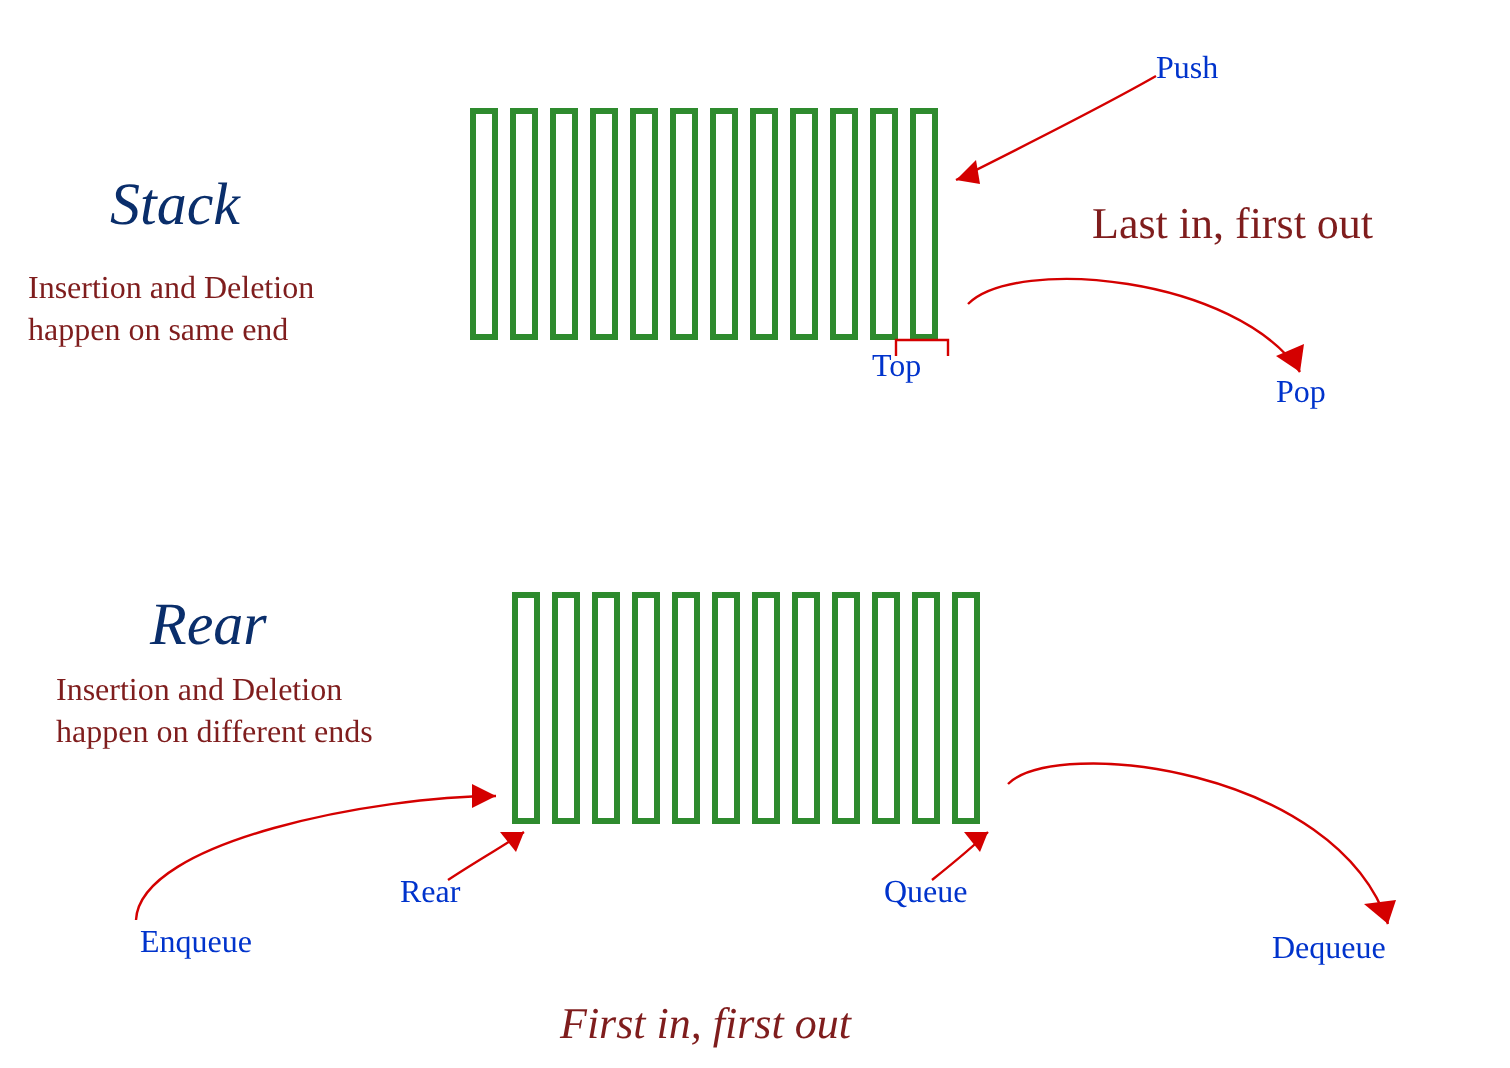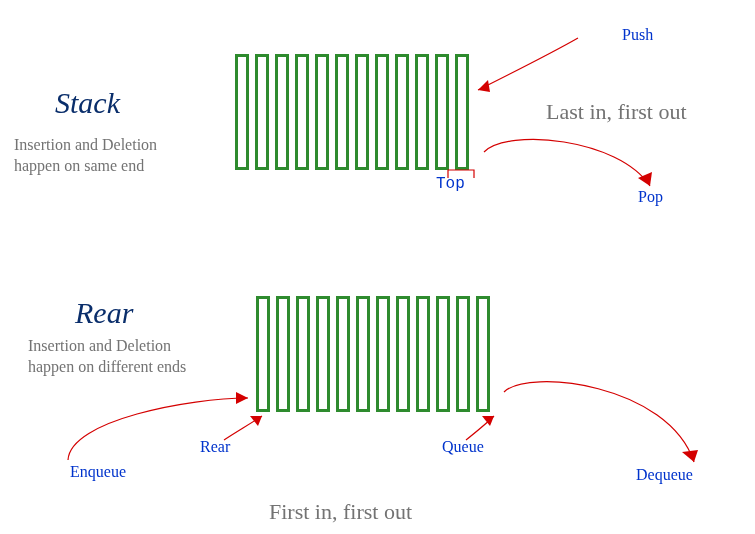--- a/index.html
+++ b/index.html
@@ -14,21 +14,21 @@
   }
   .title {
     position: absolute;
     font-size: 30px;
     color: #0a2e6b;
     font-weight: 500;
     font-style: italic;
   }
   .caption-red {
     position: absolute;
-    color: #737373;
+    color: #7f1d1d;
     font-size: 16px;
     line-height: 1.3;
   }
   .caption-red.big {
     font-size: 22px;
   }
   .label-blue {
     position: absolute;
     color: #0033cc;
     font-size: 16px;
@@ -75,27 +75,27 @@
   <div class="bar"></div>
   <div class="bar"></div>
   <div class="bar"></div>
   <div class="bar"></div>
   <div class="bar"></div>
   <div class="bar"></div>
   <div class="bar"></div>
   <div class="bar"></div>
 </div>
 
-<div class="label-blue" style="left:578px; top:26px;margin-left:44px;">Push</div>
+<div class="label-blue" style="left:578px; top:26px;">Push</div>
 
 <div class="caption-red big" style="left:546px; top:98px;">Last in, first out</div>
 
 <div class="label-blue" style="left:638px; top:188px;">Pop</div>
 
-<div class="label-blue" style="left:436px; top:175px;font-family:Liberation Mono, monospace;">Top</div>
+<div class="label-blue" style="left:436px; top:175px;">Top</div>
 
 <svg class="arrow" style="left:470px; top:34px;" width="140" height="70">
   <path d="M108,4 C80,20 40,40 8,56"></path>
   <polygon class="head" points="8,56 18,46 20,58"></polygon>
 </svg>
 
 <svg class="arrow" style="left:478px; top:124px;" width="190" height="80">
   <path d="M6,28 C30,4 140,14 172,62"></path>
   <polygon class="head" points="172,62 160,54 174,48"></polygon>
 </svg>
@@ -125,21 +125,21 @@
 </div>
 
 <div class="label-blue" style="left:24px; top:463px;margin-left:46px;">Enqueue</div>
 
 <div class="label-blue" style="left:200px; top:438px;text-align:right;">Rear</div>
 
 <div class="label-blue" style="left:442px; top:438px;">Queue</div>
 
 <div class="label-blue" style="left:636px; top:466px;">Dequeue</div>
 
-<div class="caption-red big" style="left:269px; top:498px;">First in, first out</div>
+<div class="caption-red big" style="left:280px; top:498px;font-style:italic;">First in, first out</div>
 
 <svg class="arrow" style="left:60px; top:390px;" width="200" height="80">
   <path d="M8,70 C10,30 130,8 188,8"></path>
   <polygon class="head" points="188,8 176,2 176,14"></polygon>
 </svg>
 
 <svg class="arrow" style="left:220px; top:412px;" width="60" height="36">
   <path d="M4,28 C16,20 30,12 42,4"></path>
   <polygon class="head" points="42,4 30,4 38,14"></polygon>
 </svg>

